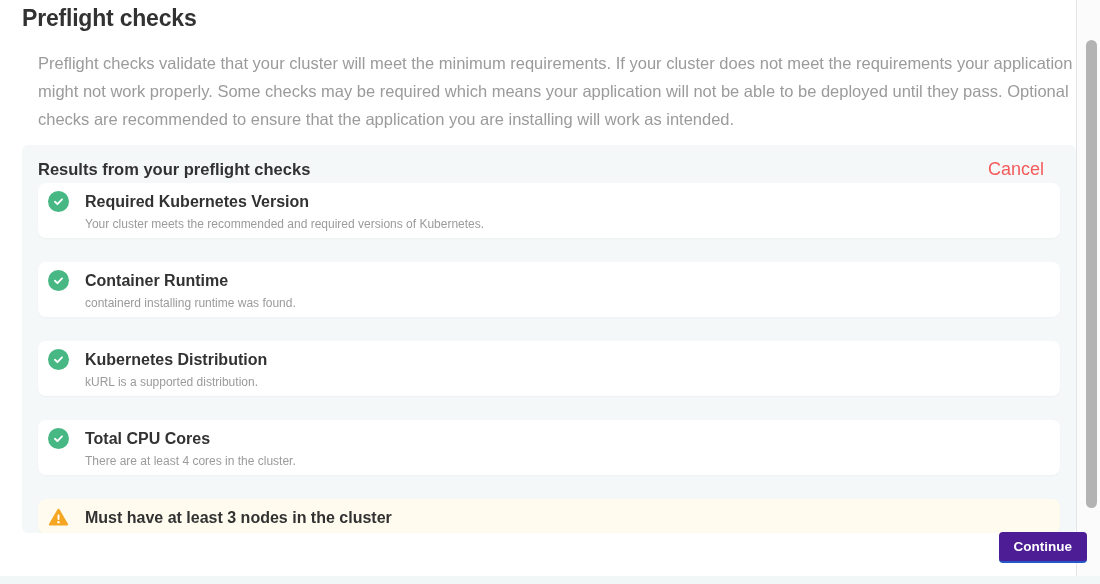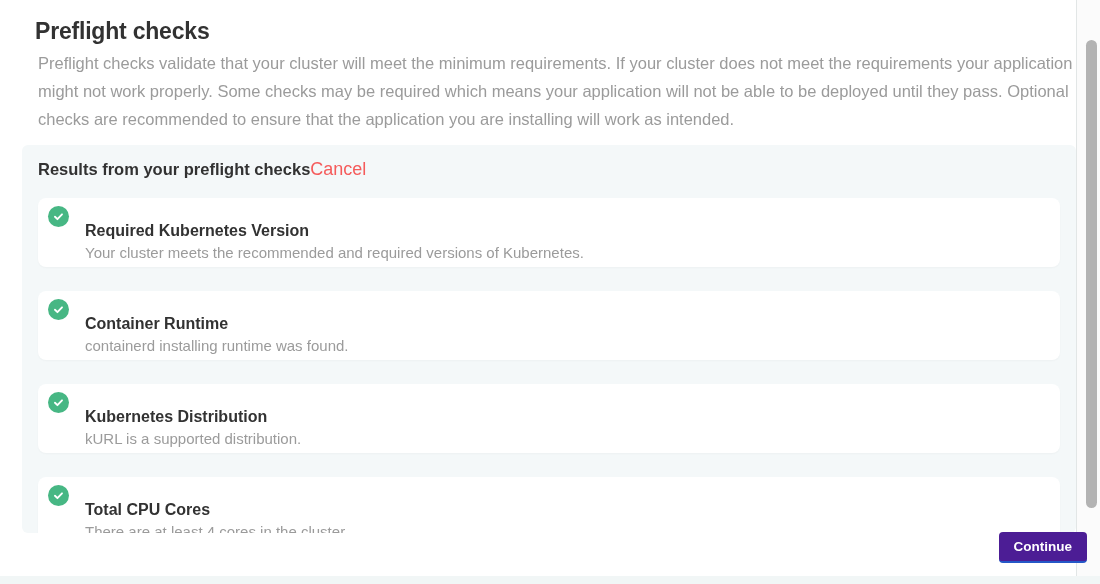--- a/index.html
+++ b/index.html
@@ -8,42 +8,42 @@
     width: 1100px; height: 584px;
     position: relative; overflow: hidden;
     background: #ffffff;
     font-family: "Liberation Sans", sans-serif;
     color: #323232;
   }
 
   .page-title {
     position: absolute; left: 22px; top: 5px;
     font-size: 23px; font-weight: bold; color: #323232;
-    letter-spacing: -0.2px; margin: 13px;
+    letter-spacing: -0.2px; margin: 0;
   }
 
   .description {
     position: absolute; left: 22px; top: 33px;
     width: 1048px;
     font-size: 16.5px; line-height: 28px;
     color: #9b9b9b; margin: 16px;
   }
 
   .results-card {
     position: absolute; left: 22px; top: 145px;
     width: 1054px; height: 388px;
     background: #f4f8f9;
     border-radius: 6px;
     overflow: hidden;
     padding: 14px 16px 0 16px;
   }
 
   .card-header {
-    display: flex; align-items: center;
-    margin-bottom: 18px;
+    display: flex; justify-content: space-between; align-items: center;
+    margin-bottom: 3px;
   }
   .card-header-title {
     font-size: 16.5px; font-weight: bold; color: #323232; margin: 0;
   }
   .cancel-link {
     font-size: 18px; color: #f55b5b; margin-right: 16px;
     cursor: pointer; text-decoration: none;
   }
 
   .check-row {
@@ -64,24 +64,24 @@
     width: 21px; height: 21px; border-radius: 50%;
     background: #47b784;
     display: flex; align-items: center; justify-content: center;
   }
   .pass-badge svg { width: 13px; height: 13px; display: block; }
   .warn-badge svg { width: 21px; height: 21px; display: block; }
 
   .check-text { margin-left: 16px; }
   .check-title {
     font-size: 16px; font-weight: bold; color: #323232;
-    line-height: 20px; margin-top: 18px;
+    line-height: 20px; margin-top: 4px;
   }
   .check-msg {
-    font-size: 15px; color: #9b9b9b; line-height: 16px; margin-top: 4px;
+    font-size: 12px; color: #9b9b9b; line-height: 16px; margin-top: 4px;
   }
 
   .continue-button {
     position: absolute; top: 532px; right: 13px;
     height: 31px; padding: 0 15px;
     background: #4c1d95; color: #ffffff;
     font-family: "Liberation Sans", sans-serif;
     font-size: 13.5px; font-weight: bold;
     border: none; border-bottom: 2px solid #2557c7;
     border-radius: 4px; cursor: pointer;
@@ -169,20 +169,24 @@
   </div>
 
   <div class="check-row warn">
     <span class="status-icon warn-badge">
       <svg viewBox="0 0 24 24">
         <path d="M12 3.2 L21.8 20 H2.2 Z" fill="#f5a623" stroke="#f5a623" stroke-width="2.5" stroke-linejoin="round"></path>
         <rect x="10.9" y="8.6" width="2.2" height="6.2" rx="1.1" fill="#ffffff"></rect>
         <circle cx="12" cy="17.3" r="1.35" fill="#ffffff"></circle>
       </svg>
     </span>
+    <div class="check-text">
+      <div class="check-title">Must have at least 3 nodes in the cluster</div>
+
+    </div>
   </div>
 </div>
 
 <button class="continue-button">Continue</button>
 
 <div class="right-rail">
   <div class="scroll-thumb"></div>
 </div>
 
 <div class="bottom-strip"></div>

